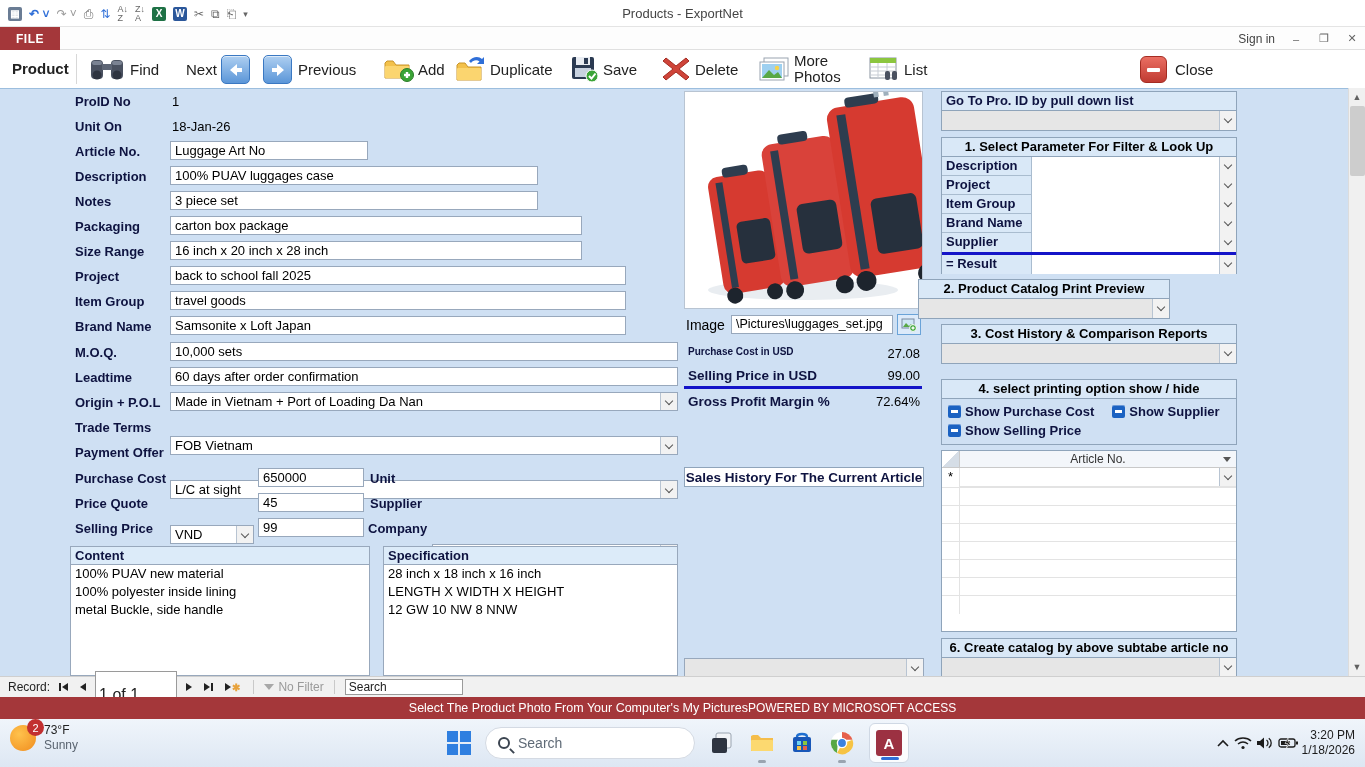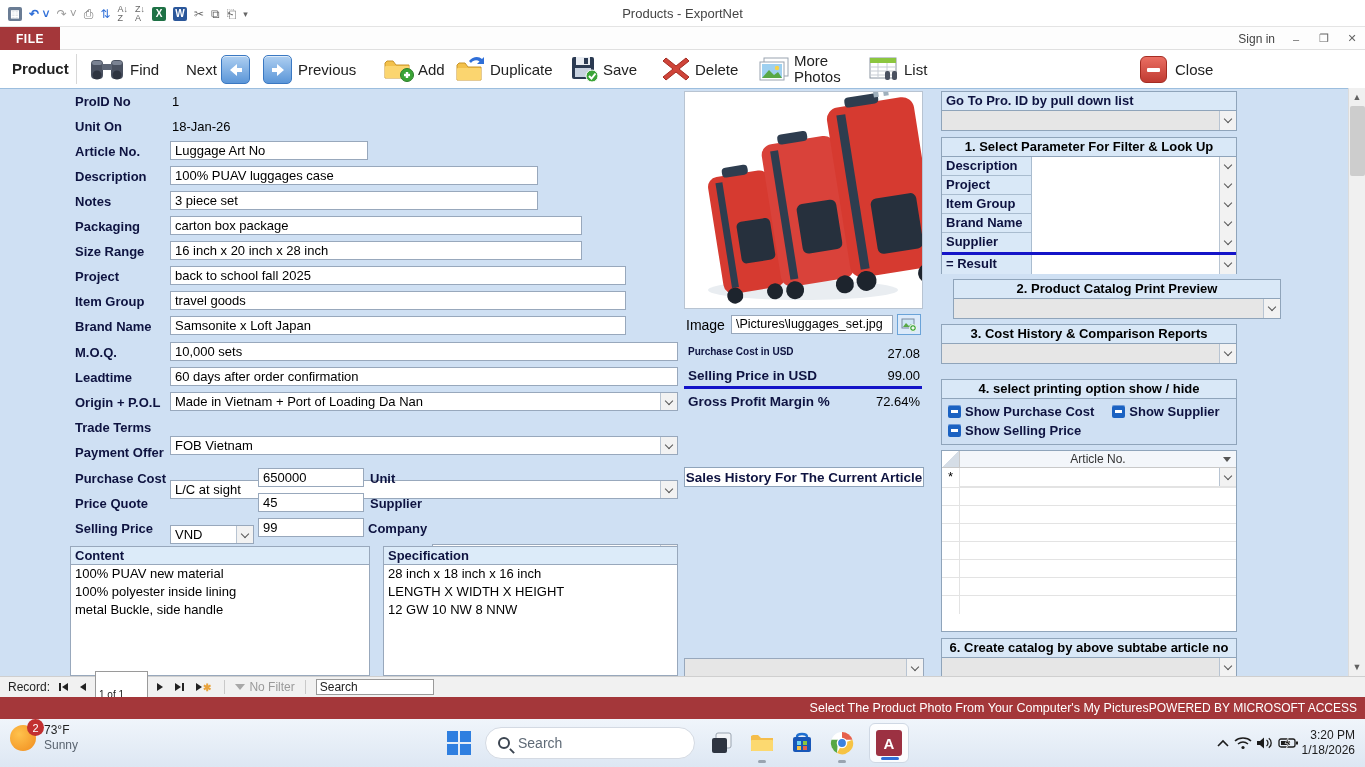--- a/index.html
+++ b/index.html
@@ -61,28 +61,28 @@
   .ghlabel::after { content:""; position:absolute; right:5px; top:6px; border-left:4px solid transparent; border-right:4px solid transparent; border-top:5px solid #555; }
   .grow { height:18px; border-bottom:1px solid #e3e3e3; display:flex; }
   .grow .gut { width:18px; border-right:1px solid #e3e3e3; }
 
   
   #recordbar { top:676px; left:0; width:1365px; height:21px; background:#f1f1f1; border-top:1px solid #cfcfcf; display:flex; align-items:center; font-size:12px; color:#222; padding-left:8px; gap:6px; }
   .navbtn { display:flex; align-items:center; gap:1px; padding:0 3px; }
   .tri-l { width:0; height:0; border-top:4px solid transparent; border-bottom:4px solid transparent; border-right:6px solid #222; }
   .tri-r { width:0; height:0; border-top:4px solid transparent; border-bottom:4px solid transparent; border-left:6px solid #222; }
   .navbar-bar { width:2px; height:8px; background:#222; }
-  .rec-box { background:#fff; border:1px solid #9a9a9a; width:53px; height:16px; font-size:10px; padding:15px 3px; line-height:15px; }
+  .rec-box { background:#fff; border:1px solid #9a9a9a; width:82px; height:16px; font-size:16px; padding:15px 3px; line-height:15px; }
   .vsep { width:1px; height:14px; background:#c9c9c9; margin:0 4px; }
   .nofilter { color:#9a9a9a; display:flex; align-items:center; gap:4px; }
   .funnel { width:0; height:0; border-left:5px solid transparent; border-right:5px solid transparent; border-top:6px solid #a8a8a8; position:relative; }
   .searchbox { background:#fff; border:1px solid #9a9a9a; width:118px; height:16px; font-size:12px; padding:0 3px; line-height:15px; color:#222; }
 
   
-  #statusbar { top:697px; left:0; width:1365px; height:22px; background:#A4373A; color:#fff; display:flex; align-items:center; justify-content:flex-end; padding:0 8px; font-size:12.5px; }
+  #statusbar { top:697px; left:0; width:1365px; height:22px; background:#A4373A; color:#fff; display:flex; align-items:center; justify-content:center; padding:0 8px; font-size:12.5px; }
 
   
   #taskbar { top:719px; left:0; width:1365px; height:48px; background:linear-gradient(#f0f5fb,#dde7f3); display:flex; align-items:center; }
   .tb-center { position:absolute; left:447px; top:719px; height:48px; display:flex; align-items:center; gap:14px; }
   .winlogo { width:24px; height:24px; display:grid; grid-template-columns:11px 11px; grid-template-rows:11px 11px; gap:2px; }
   .winlogo div { background:#2f7fe0; }
   .searchpill { width:210px; height:32px; background:#fff; border:1px solid #d4dae3; border-radius:16px; display:flex; align-items:center; padding-left:12px; gap:8px; color:#5f6a76; font-size:14px; }
   .mag { width:12px; height:12px; border:2px solid #3b4450; border-radius:50%; position:relative; }
   .mag::after { content:""; position:absolute; width:6px; height:2px; background:#3b4450; transform:rotate(45deg); left:9px; top:11px; }
   .tk { width:26px; height:26px; position:relative; }
@@ -410,21 +410,21 @@
         </div>
       <div class="blue-line"></div>
       <div style="display:flex;height:19px">
           <div style="width:90px;background:#d9e8f7;border-right:1px solid #a9bccf;font-size:13px;font-weight:bold;color:#0e1340;padding:1px 4px">= Result</div>
           <div class="combo" style="flex:1;border:none">
             <span class="chev"></span>
           </div>
         </div>
     </div>
 
-    <div class="abs sec" style="left:953px;top:190px;width:328px;height:40px;background:#cfe0f3">
+    <div class="abs sec" style="left:918px;top:190px;width:252px;height:40px;background:#cfe0f3">
       <div class="sechead">2. Product Catalog Print Preview</div>
       <div class="combo gray" style="border:none;height:19px">
           <span class="chev"></span>
         </div>
     </div>
 
     <div class="abs sec" style="left:941px;top:235px;width:296px;height:40px;background:#cfe0f3">
       <div class="sechead">3. Cost History &amp; Comparison Reports</div>
       <div class="combo gray" style="border:none;height:19px">
           <span class="chev"></span>

